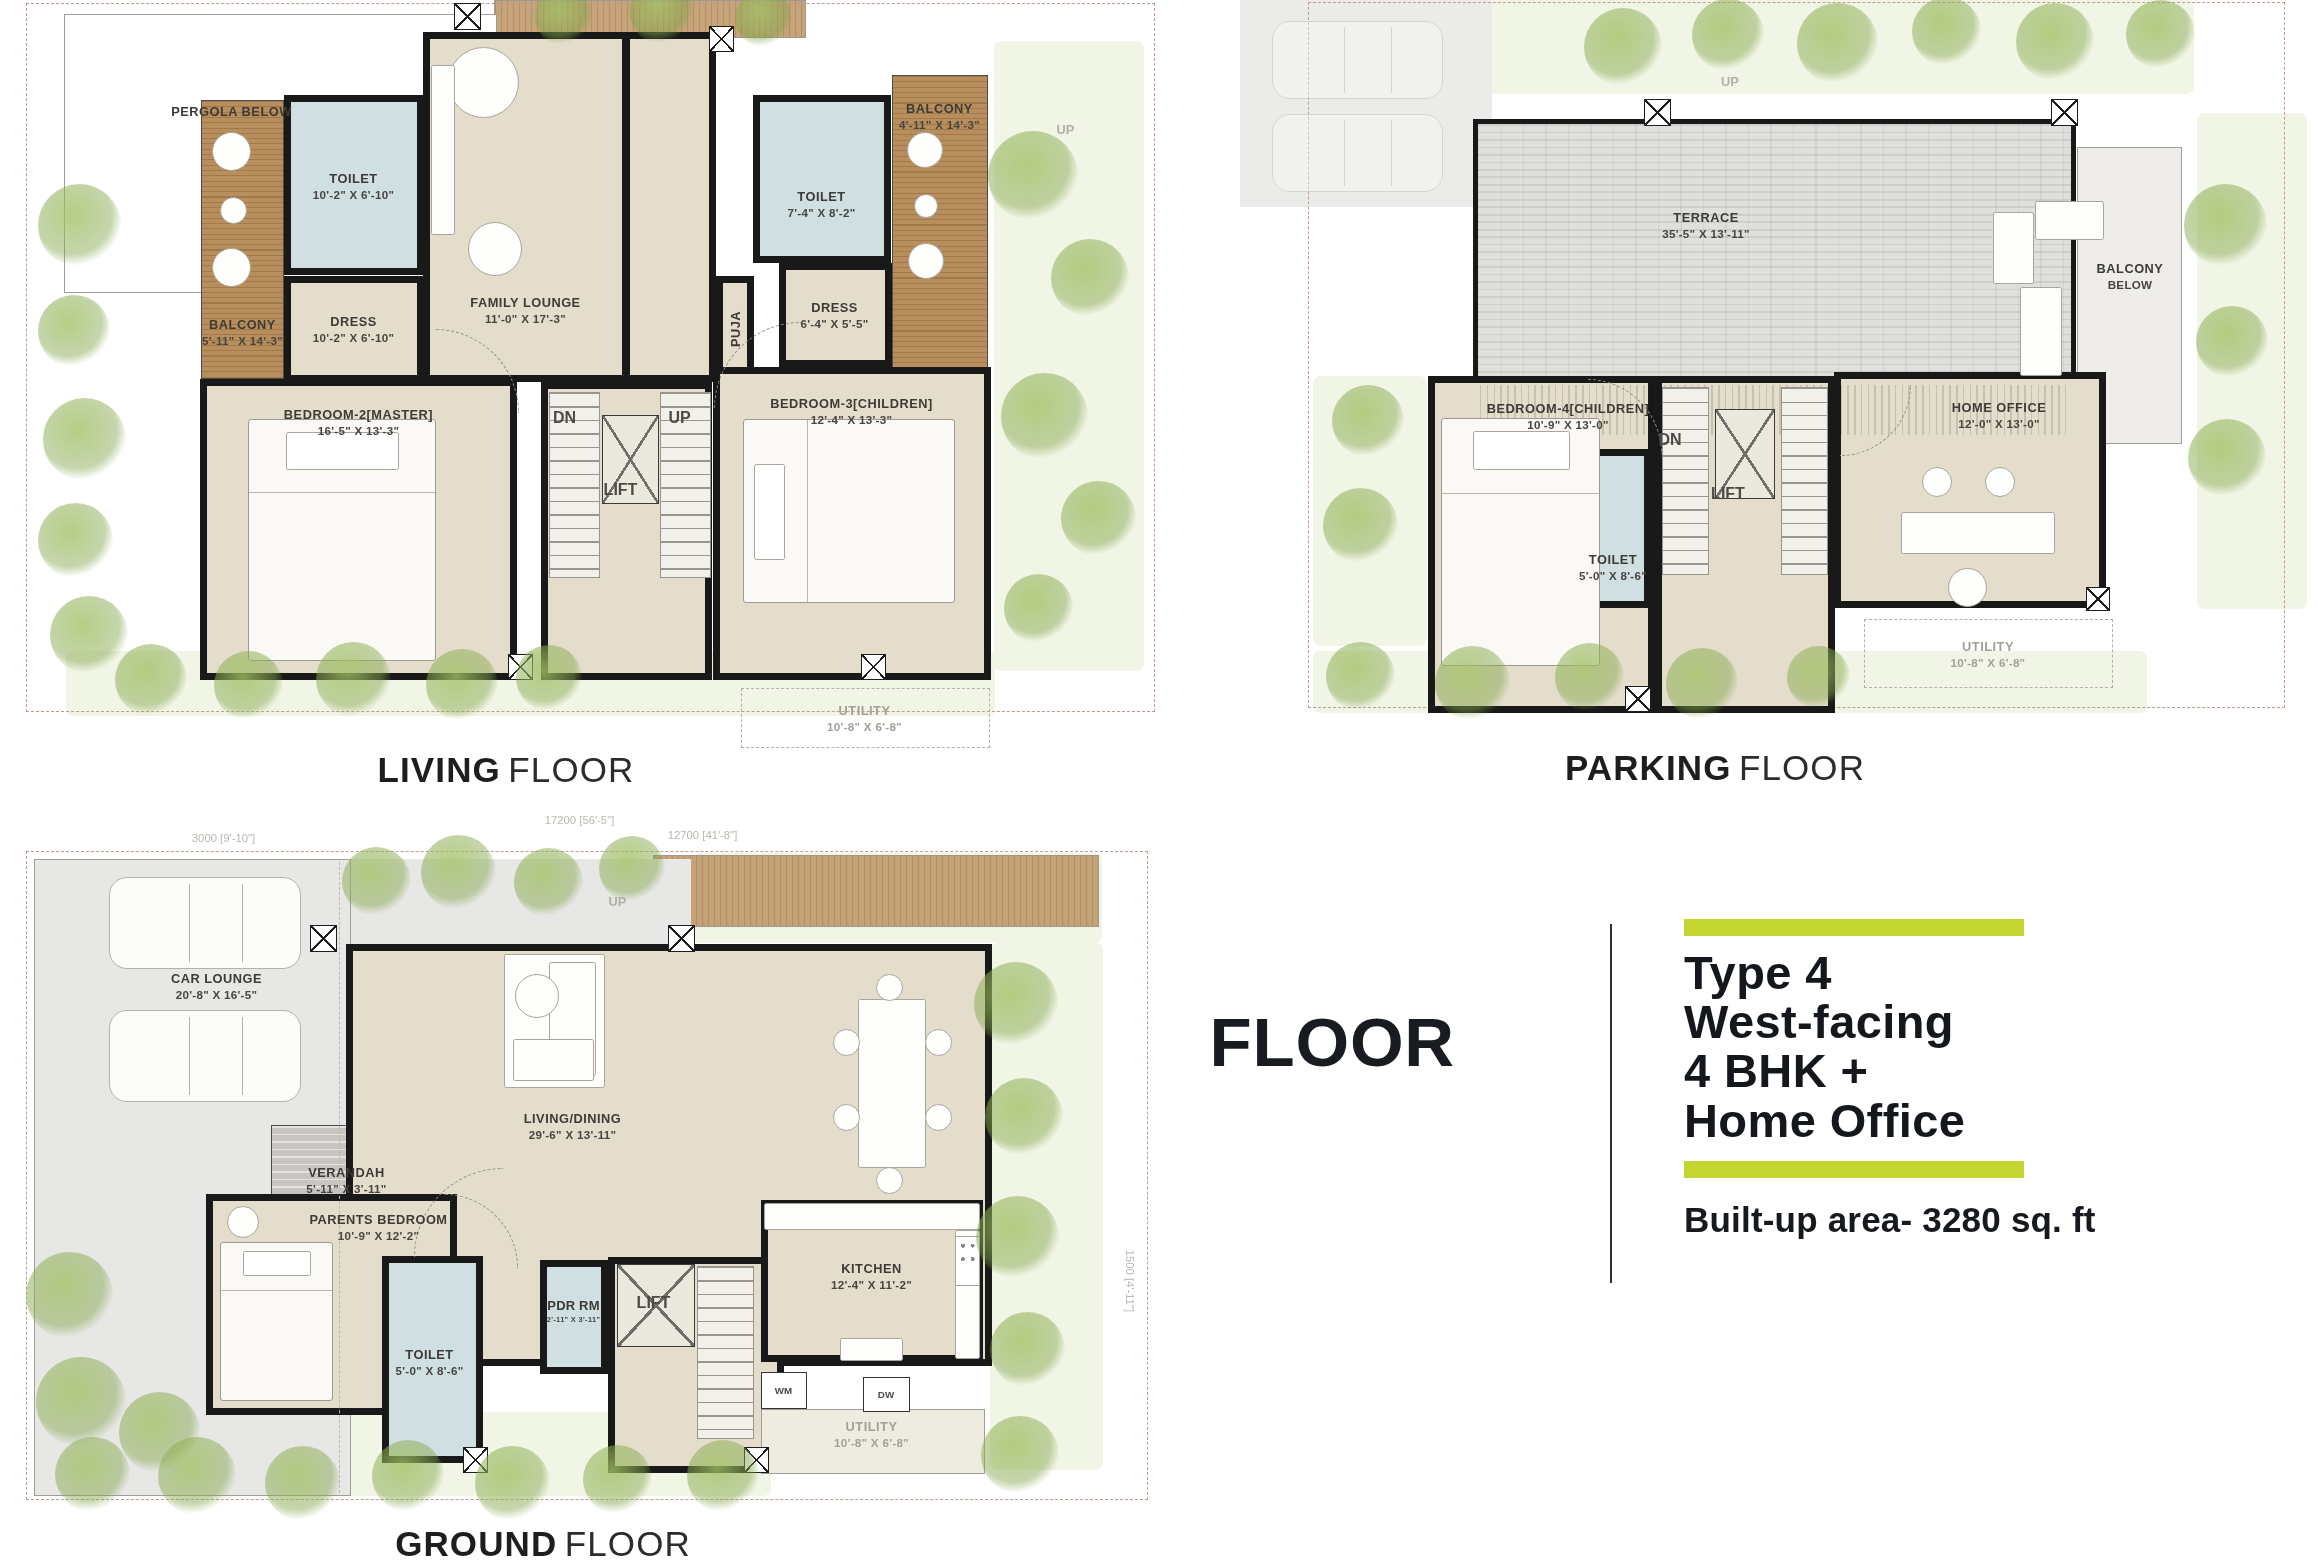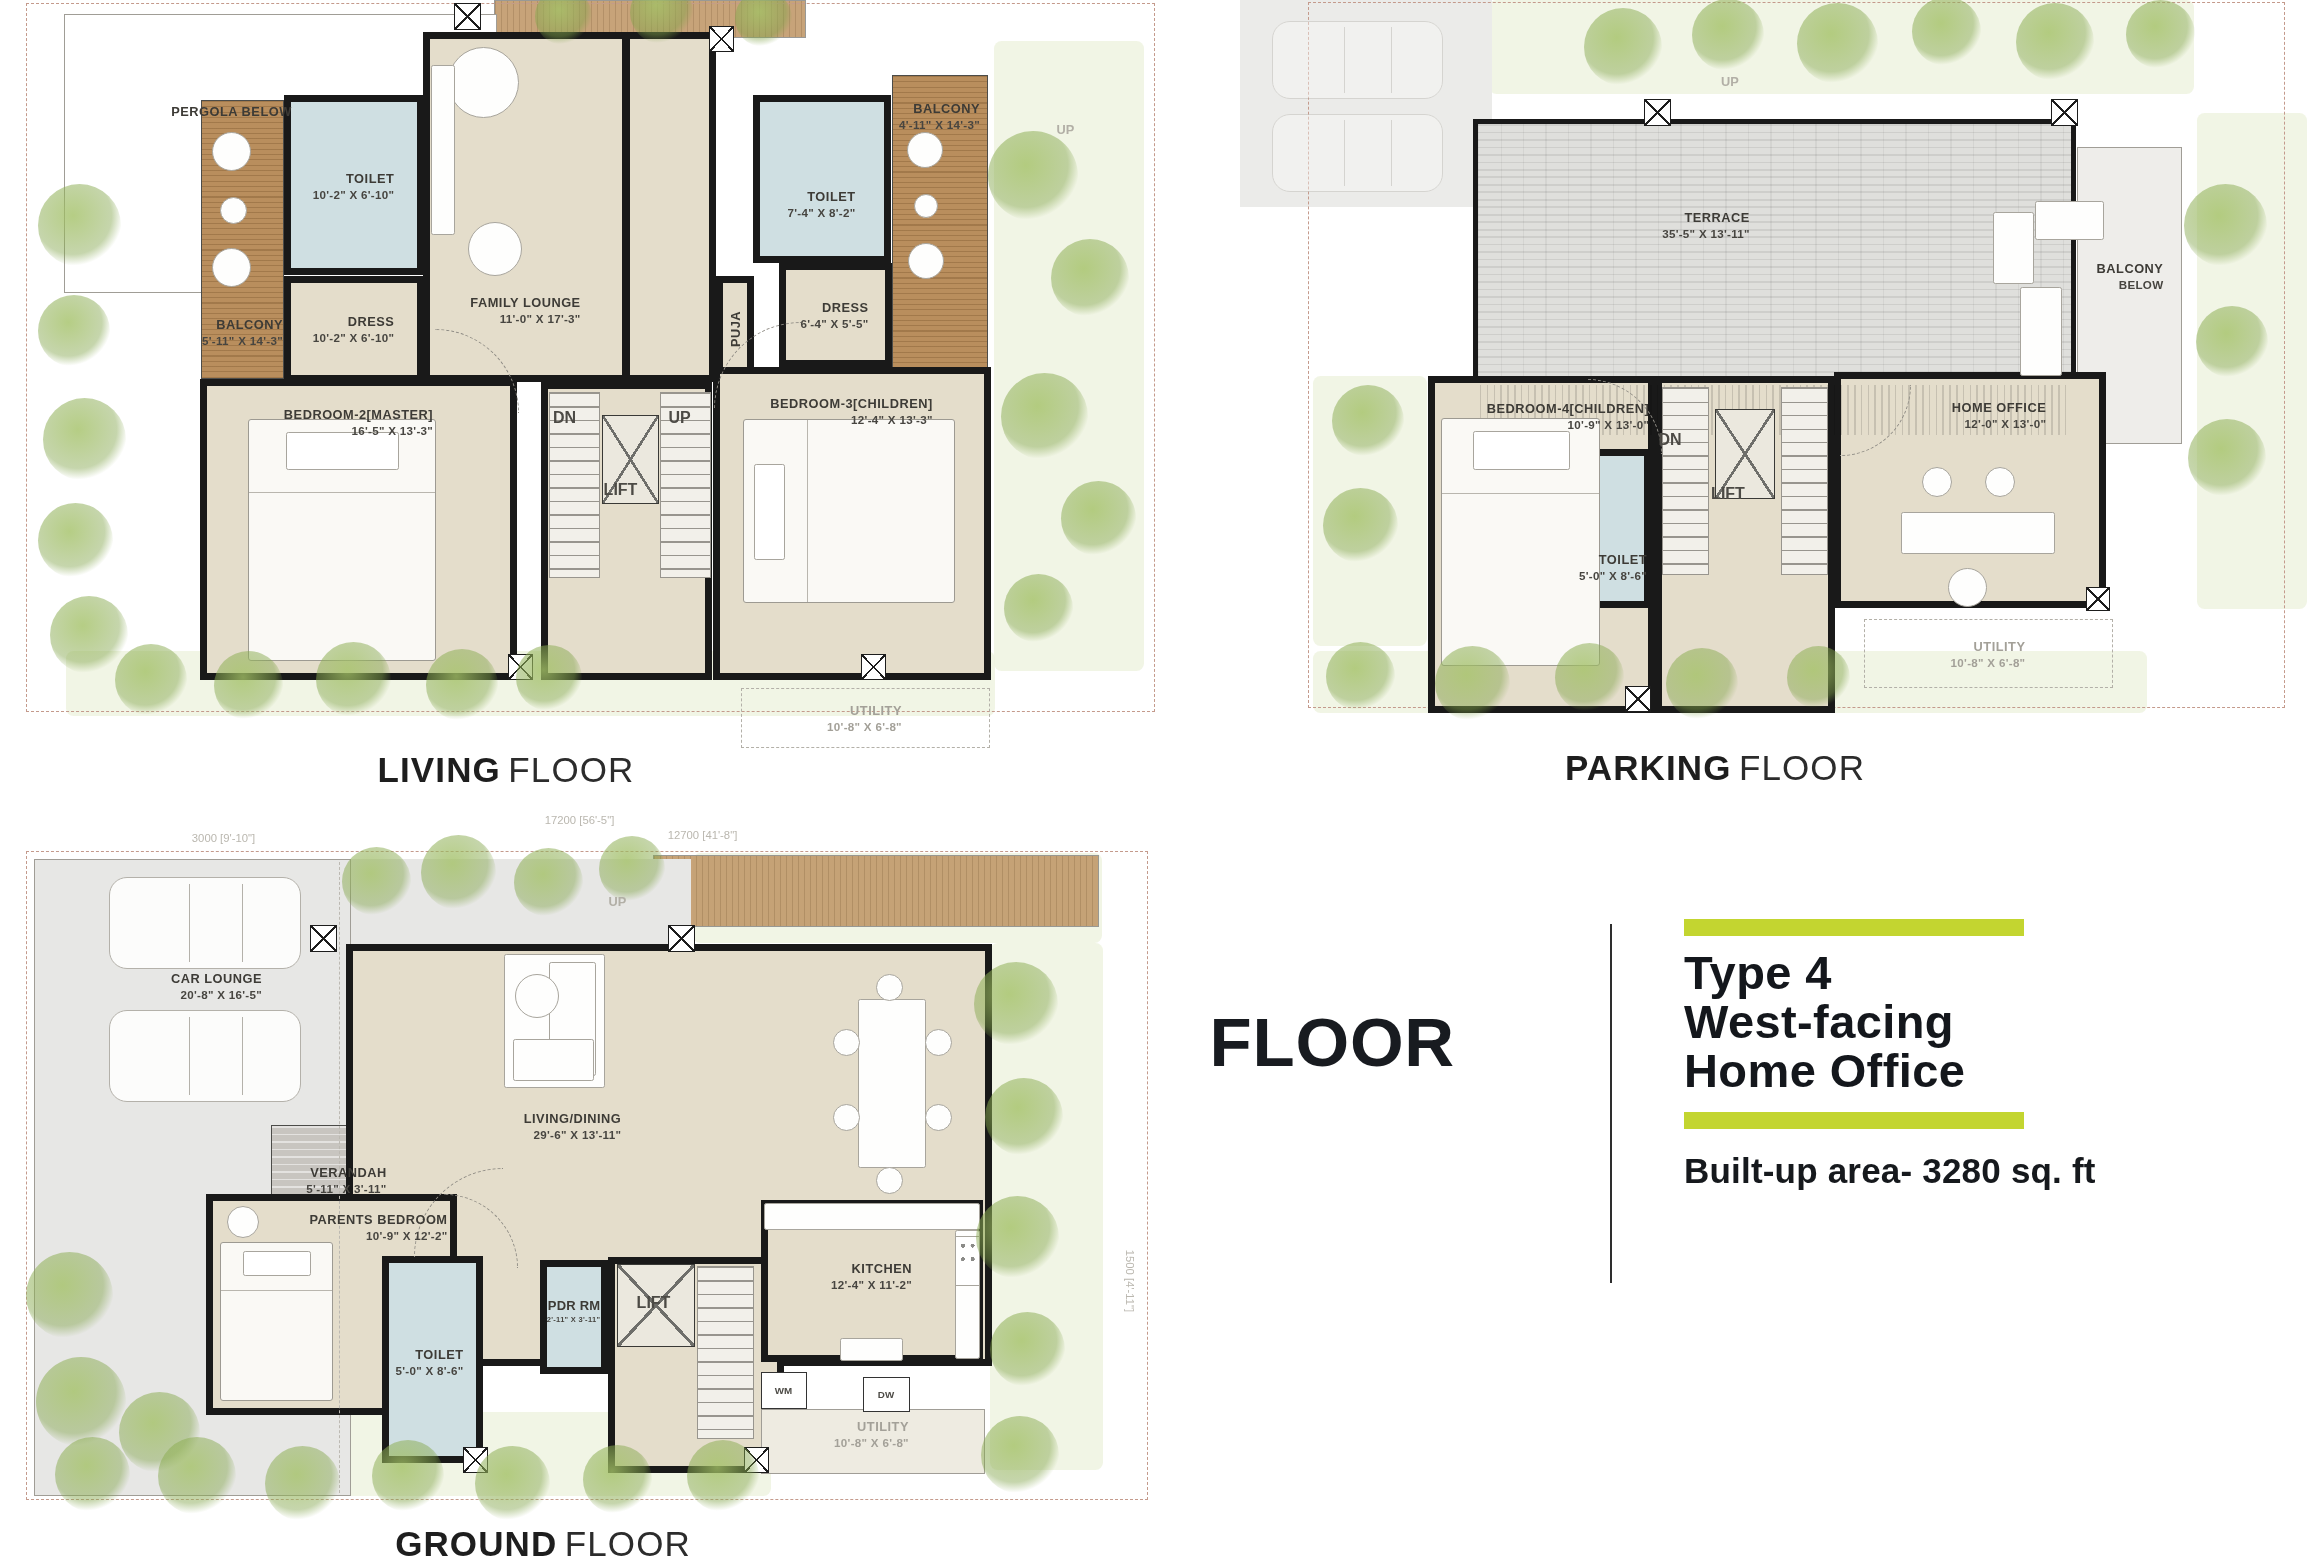--- a/index.html
+++ b/index.html
@@ -48,21 +48,21 @@
   .sh-car.ghost{opacity:.38;}
   .car-cab{position:absolute;left:42%;top:7%;width:27%;height:86%;border-left:1.1px solid #b4b1aa;border-right:1.1px solid #b4b1aa;}
   .sh-stove{background:#fff;border:1.1px solid #a8a59d;
     background-image:radial-gradient(circle 3.4px at 30% 18%,#8b8b88 58%,transparent 62%),
                      radial-gradient(circle 3.4px at 72% 18%,#8b8b88 58%,transparent 62%),
                      radial-gradient(circle 3.4px at 30% 46%,#8b8b88 58%,transparent 62%),
                      radial-gradient(circle 3.4px at 72% 46%,#8b8b88 58%,transparent 62%);}
   .sh-hatch{background-image:repeating-linear-gradient(90deg,rgba(0,0,0,.13) 0 1.5px,transparent 1.5px 6.8px);}
   .sh-dash-v{border-left:1.5px dashed #bcb9b2;}
   .sh-arc{border-top:1.2px dashed #8f8c85;border-left:1.2px dashed #8f8c85;border-top-left-radius:100%;}
-  .room-label{position:absolute;z-index:30;transform:translate(-50%,-50%);text-align:right;white-space:nowrap;}
+  .room-label{position:absolute;z-index:30;transform:translate(-50%,-50%);text-align:center;white-space:nowrap;}
   .room-label .rl1{font-weight:700;font-size:12.8px;letter-spacing:0.5px;color:#3d3b36;}
   .room-label .rl2{font-weight:700;font-size:11.6px;letter-spacing:0.3px;color:#474540;margin-top:2.3px;}
   .room-label.vert{writing-mode:vertical-rl;transform:translate(-50%,-50%) rotate(180deg);}
   .room-label.faint .rl1,.room-label.faint .rl2{color:#a3a098;}
   .room-label.xtiny .rl1{font-size:13px;letter-spacing:0.2px;}
   .room-label.xtiny .rl2{font-size:7.5px;}
   .ann{position:absolute;z-index:31;transform:translate(-50%,-50%);font-weight:700;font-size:16px;color:#4c4a45;white-space:nowrap;}
   .ann.faint{color:#b2afa6;font-size:12.8px;}
   .ann.abox{transform:none;background:#fff;border:1.5px solid #333;display:flex;align-items:center;justify-content:center;font-size:9.8px;z-index:25;}
   .dim{position:absolute;z-index:5;transform:translate(-50%,-50%);font-size:11.3px;color:#bab7af;white-space:nowrap;}
@@ -89,20 +89,21 @@
 <div class="info-panel">
   <div class="fp-title">
     <div>FLOOR</div>
   </div>
   <div class="fp-divider"></div>
   <div class="fp-right">
     <div class="accent-bar accent-top" style="background: rgb(195, 213, 48);"></div>
     <div class="fp-headline">
       <div>Type 4</div>
       <div>West-facing</div>
+      <div>4 BHK +</div>
       <div>Home Office</div>
     </div>
     <div class="accent-bar accent-bottom" style="background: rgb(195, 213, 48);"></div>
     <div class="fp-areas">
       <div>Built-up area- 3280 sq. ft</div>
     </div>
   </div>
 </div>
 
 <div class="floor-label fl-0">

